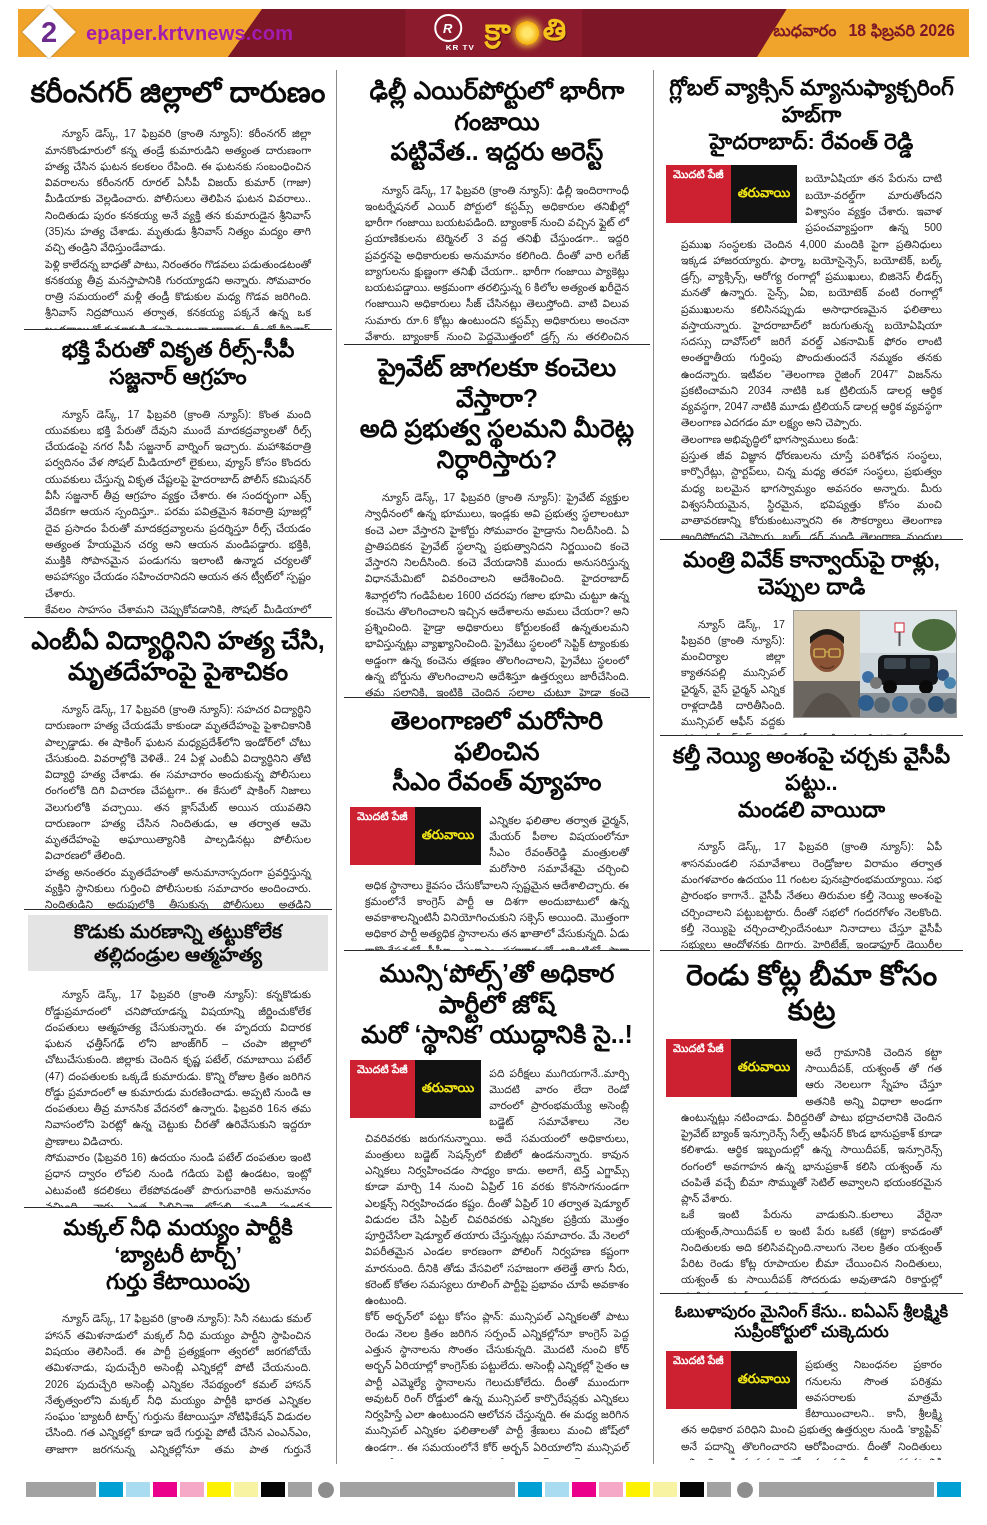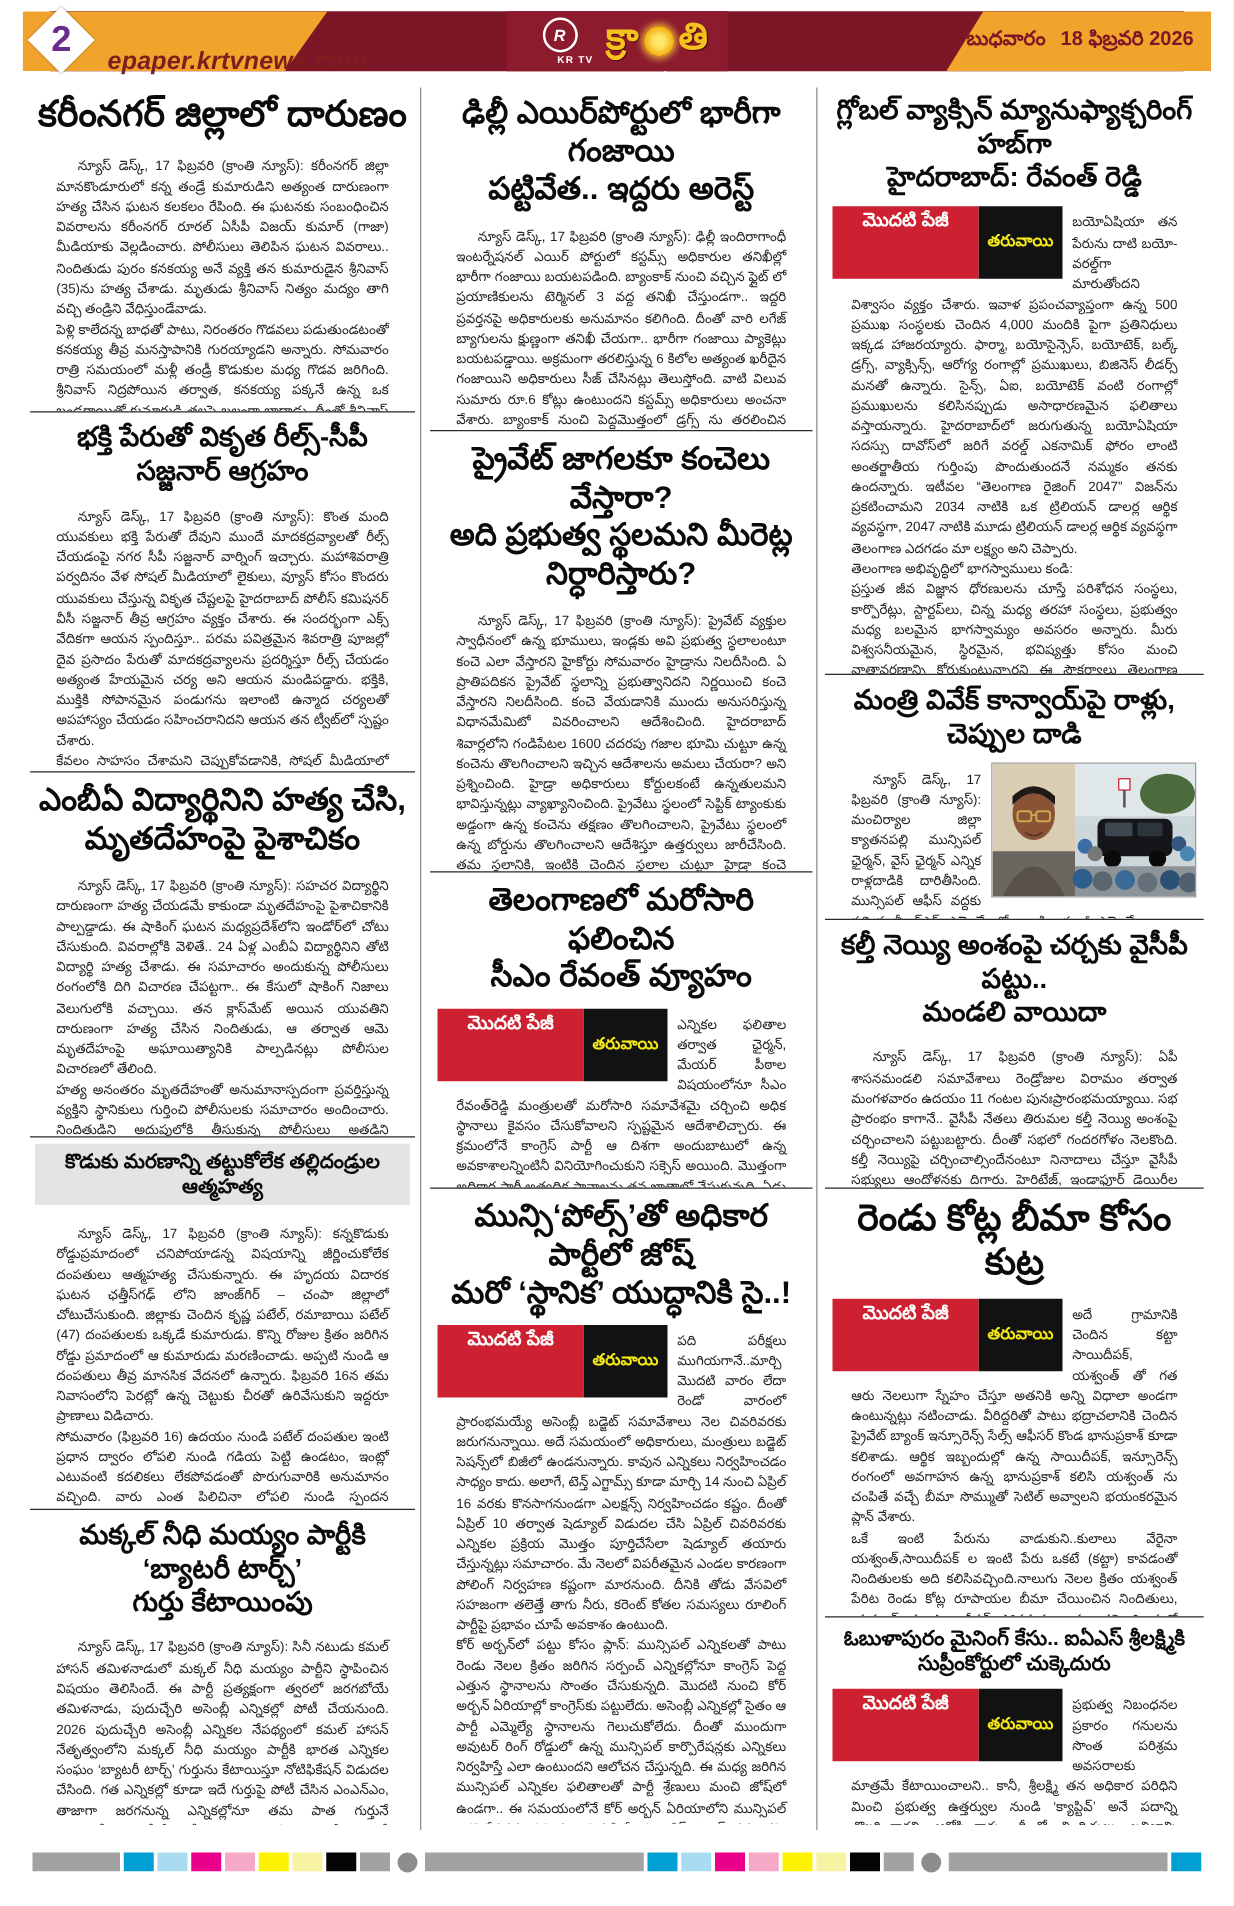--- a/index.html
+++ b/index.html
@@ -11,22 +11,22 @@
   .maroon-band{position:absolute;left:40px;right:40px;top:9px;height:48px;background:#7d1626;}
   .orange-left{position:absolute;left:18px;top:9px;width:244px;height:48px;background:#f0a42c;
                clip-path:polygon(0 0,100% 0,86% 100%,0 100%);}
   .orange-right{position:absolute;right:18px;top:9px;width:212px;height:48px;background:#f0a42c;
                 clip-path:polygon(14% 0,100% 0,100% 100%,0 100%);display:flex;align-items:center;justify-content:flex-end;
                 padding-right:14px;box-sizing:border-box;gap:12px;}
   .diamond{position:absolute;left:30px;top:13px;width:38px;height:38px;background:#fff;transform:rotate(45deg);
            box-shadow:0 0 2px rgba(0,0,0,.4);}
   .diamond span{position:absolute;left:0;top:0;width:38px;height:38px;transform:rotate(-45deg);
                 display:flex;align-items:center;justify-content:center;color:#6b2a8c;font-size:29px;font-weight:bold;}
-  .site{position:absolute;left:86px;top:25px;height:48px;display:flex;align-items:center;
-        color:#7f1d1d;font-size:20px;font-weight:bold;letter-spacing:.2px;font-style:italic;}
+  .site{position:absolute;left:86px;top:9px;height:48px;display:flex;align-items:center;
+        color:#a21caf;font-size:20px;font-weight:bold;letter-spacing:.2px;}
   .date-day,.date-full{color:#7d1626;font-size:16px;font-weight:bold;}
   .logo{position:absolute;left:50%;top:9px;transform:translateX(-50%);height:48px;display:flex;align-items:center;
         gap:10px;background:#8c1b2e;padding:0 16px;}
   .roundel{display:flex;flex-direction:column;align-items:center;gap:1px;}
   .roundel .ring{width:24px;height:24px;border:2px solid #fff;border-radius:50%;display:flex;align-items:center;
                  justify-content:center;color:#fff;font-size:13px;font-weight:bold;font-style:italic;}
   .roundel .krtv{color:#fff;font-size:8px;font-weight:bold;letter-spacing:1px;margin-left:25px;}
   .masthead{display:flex;align-items:center;gap:4px;position:relative;}
   .mh-part{color:#f6c21d;font-size:30px;font-weight:bold;text-shadow:1px 1px 0 #4d0c18;}
   .sun{width:24px;height:24px;border-radius:50%;background:radial-gradient(circle,#ffe66a 25%,#f2a800 75%);
@@ -38,26 +38,26 @@
   .col1{left:24px;width:308px;}
   .col2{left:344px;width:306px;}
   .col3{left:660px;width:303px;}
   .vrule{position:absolute;top:70px;height:1394px;width:1px;background:#8a8a8a;}
   .vr1{left:336px;} .vr2{left:653px;}
 
   .art{box-sizing:border-box;padding:5px 6px 4px;border-bottom:1.5px solid #2a2a2a;overflow:hidden;position:relative;}
   .art:last-child{border-bottom:none;}
   .hl{font-weight:bold;text-align:center;color:#0b0b0b;line-height:1.22;margin:2px 0 7px;white-space:pre-line;}
   .hl-xl{font-size:29px;} .hl-lg{font-size:25px;} .hl-md{font-size:22px;} .hl-sm{font-size:16.5px;}
-  .hl-banner{background:#e4e4e4;padding:5px 2px;font-size:16px;margin:0 -2px 7px;text-align:center;}
+  .hl-banner{background:#e4e4e4;padding:5px 2px;font-size:19px;margin:0 -2px 7px;text-align:center;}
   .body{font-size:10.7px;line-height:1.52;text-align:justify;color:#1d1d1d;margin:15px;white-space:pre-line;
         text-indent:1.6em;}
 
   .tagwrap{float:left;margin:3px 8px 3px 0;display:flex;}
-  .tag-red{background:#cd2030;color:#fff;font-size:15px;font-weight:bold;padding:3px 24px;}
+  .tag-red{background:#cd2030;color:#fff;font-size:11px;font-weight:bold;padding:3px 7px;}
   .tag-blk{background:#121212;color:#f4e818;font-size:13px;font-weight:bold;padding:20px 7px;}
 
   figure.photo{float:right;width:162px;height:106px;margin:2px 0 4px 8px;padding:0;border:1px solid #999;}
   figure.photo svg{display:block;width:100%;height:100%;}
 
   
   .cbar{position:absolute;left:26px;right:26px;top:1482px;height:15px;display:flex;align-items:center;}
   .sg{height:15px;width:24px;margin-right:3px;flex:0 0 auto;}
   .g{background:#a2a2a2;} .c{background:#009fd4;} .lc{background:#a9dcf0;} .m{background:#ea008b;}
   .pk{background:#f6a9c7;} .y{background:#fef200;} .ly{background:#f8f3a2;} .k{background:#050505;}

